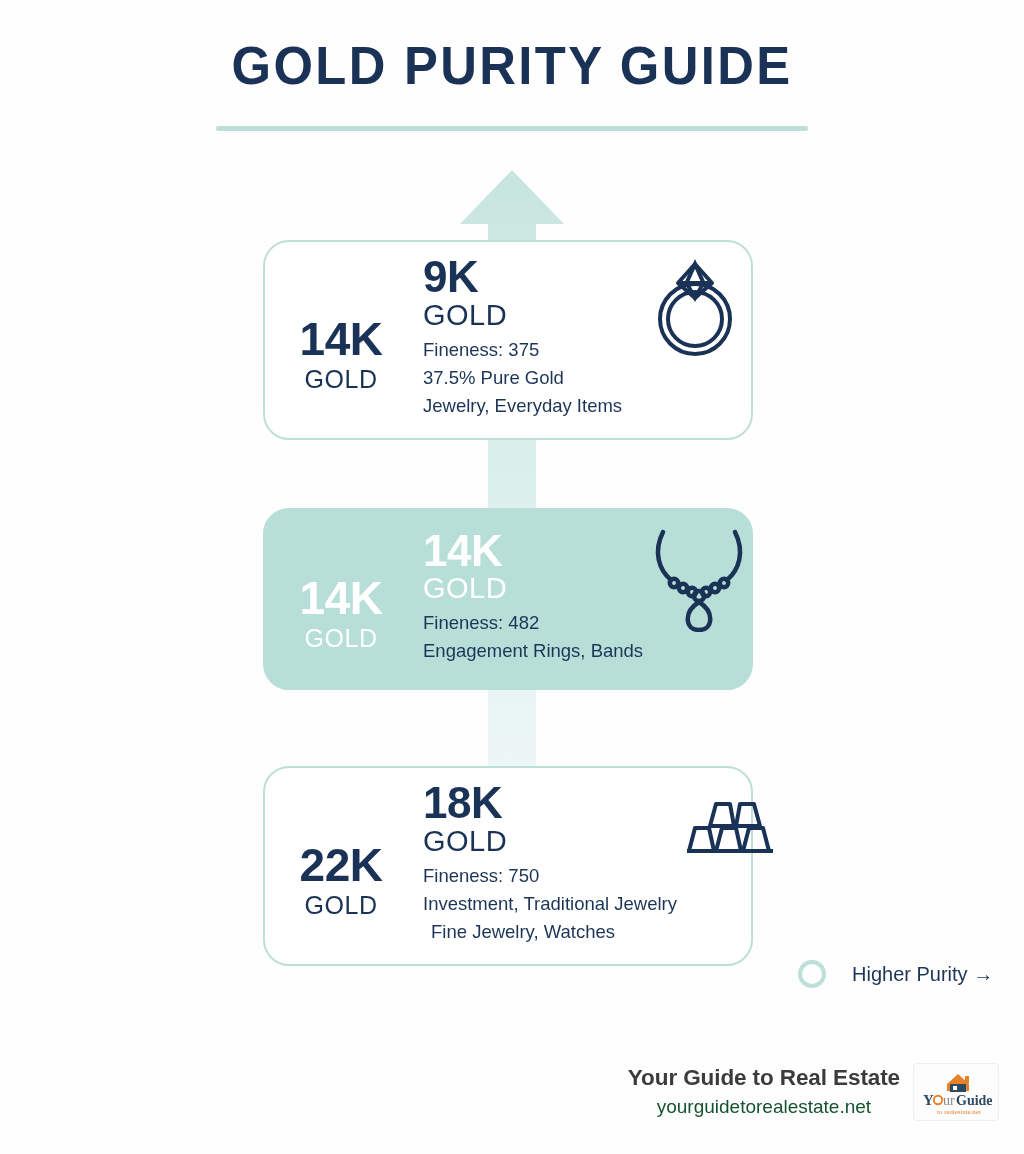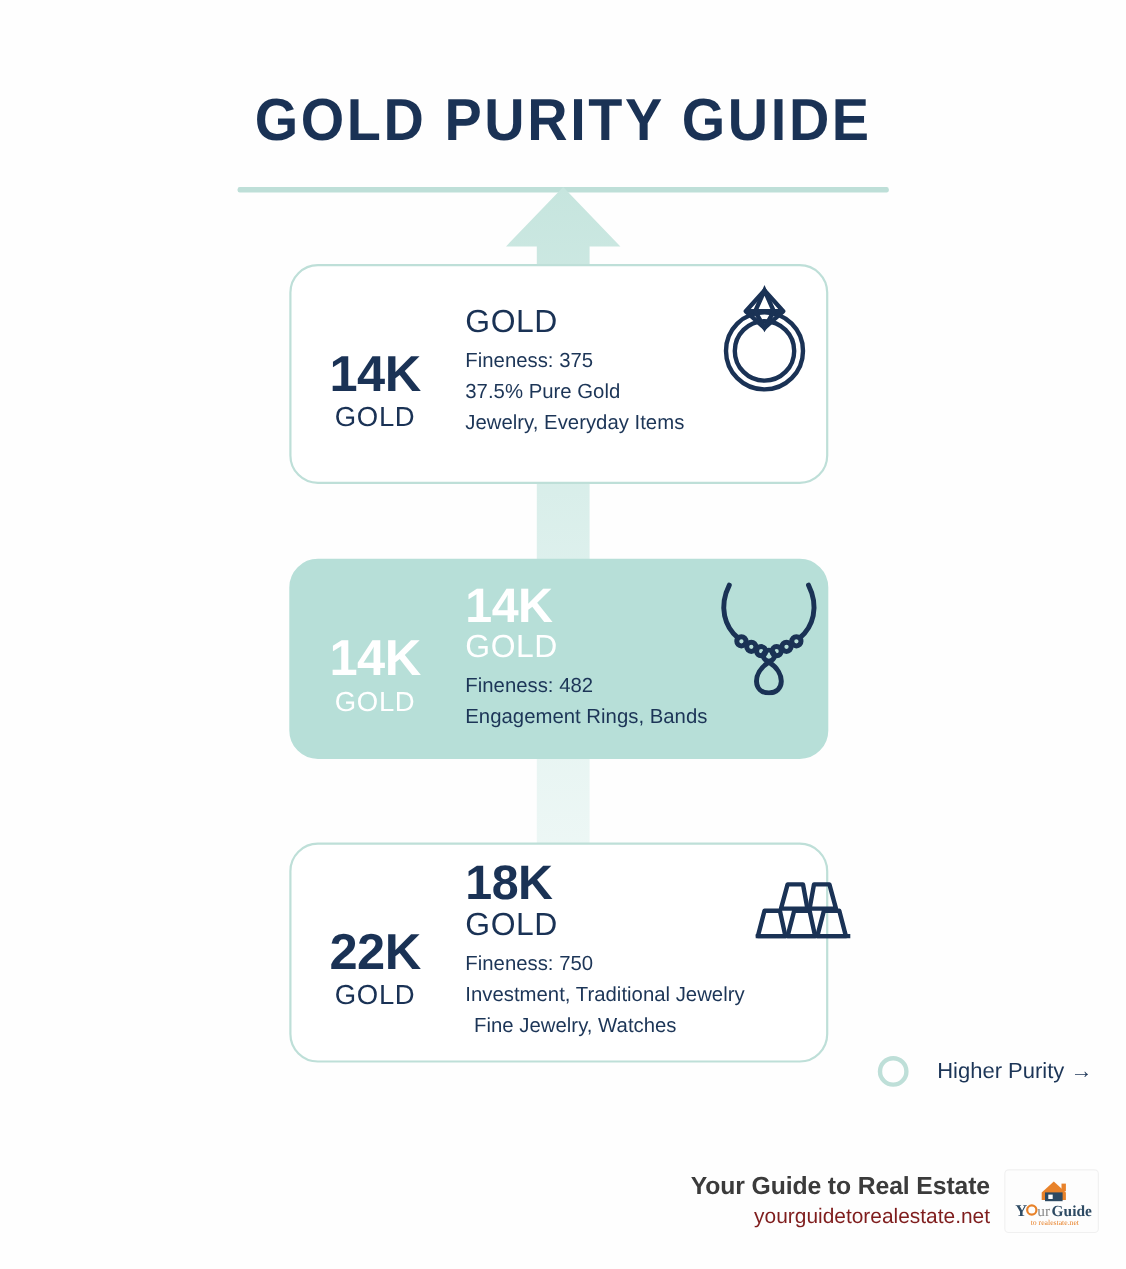--- a/index.html
+++ b/index.html
@@ -16,21 +16,20 @@
     overflow: hidden;
   }
 
   
   .title-block {
     position: absolute;
     top: 38px;
     left: 0;
     width: 1024px;
     text-align: center;
-    margin-top: 44px;
   }
   .main-title {
     font-family: "Liberation Sans", sans-serif;
     font-size: 54px;
     font-weight: bold;
     letter-spacing: 2.5px;
     color: #1a3255;
     line-height: 1;
     margin: 0;
     transform: scaleX(0.94);
@@ -180,35 +179,35 @@
     width: 1024px;
     height: 108px;
     display: flex;
     justify-content: flex-end;
     align-items: flex-start;
     padding-right: 26px;
     box-sizing: border-box;
     z-index: 3;
   }
   .footer-text {
-    text-align: right;
+    text-align: center;
     padding-top: 18px;
     padding-right: 14px;
     margin-left: 24px;
   }
   .footer-brand {
     font-size: 22.5px;
     font-weight: bold;
     color: #3b3b3b;
     line-height: 1.25;
     letter-spacing: -0.1px;
   }
   .footer-url {
     font-size: 19px;
-    color: #7f1d1d;
+    color: #14532d;
     line-height: 1.3;
     margin-top: 3px;
   }
   .footer-logo {
     width: 84px;
     height: 56px;
     background: #fdfdfd;
     border-radius: 3px;
     margin-top: 18px;
     display: flex;
@@ -240,20 +239,21 @@
 </div>
 
 <div class="cards">
 
   <div class="card card-outline" id="card-1">
     <div class="karat-left navy-text">
       <span class="k-num">14K</span>
       <span class="k-word">GOLD</span>
     </div>
     <div class="card-body">
+      <div class="grade-num">9K</div>
       <div class="grade-word">GOLD</div>
       <div class="detail">Fineness: 375</div>
       <div class="detail">37.5% Pure Gold</div>
       <div class="detail">Jewelry, Everyday Items</div>
     </div>
     <div class="card-icon">
       <svg width="92" height="104" viewBox="0 0 92 104" fill="none" stroke="#1a3255" stroke-width="4">
         <circle cx="46" cy="63" r="35"></circle>
         <circle cx="46" cy="63" r="27"></circle>
         <path d="M29 27 L46 8 L63 27 L46 42 Z" stroke-linejoin="round"></path>

